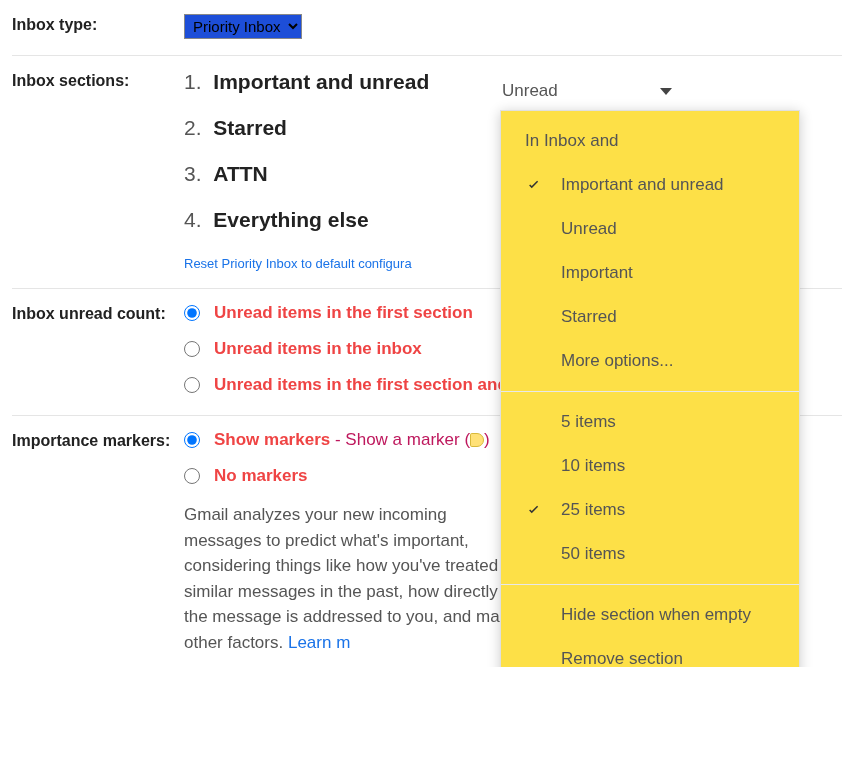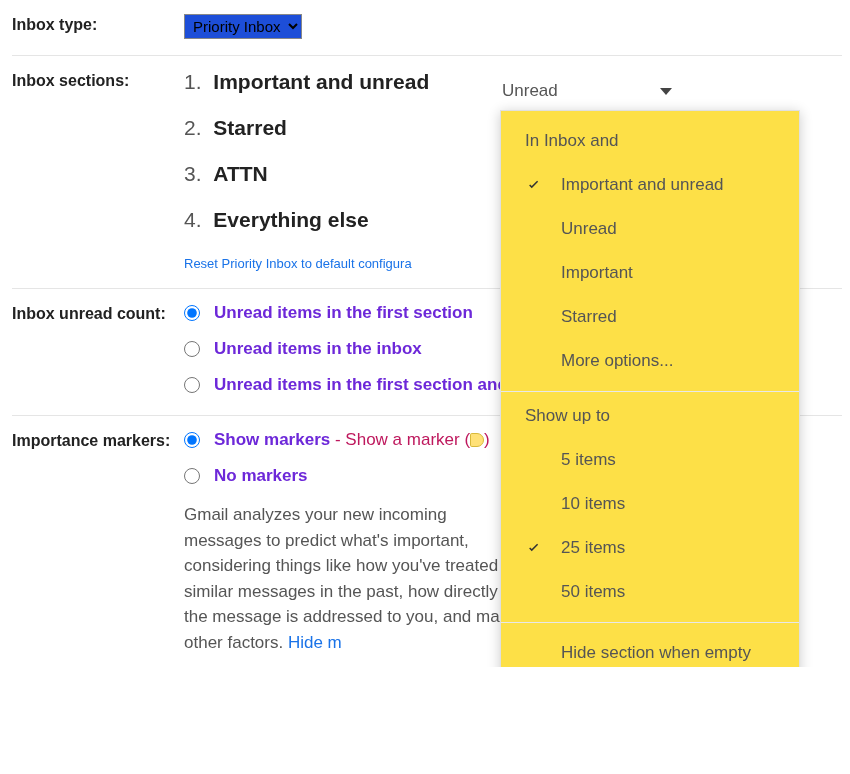--- a/index.html
+++ b/index.html
@@ -58,21 +58,21 @@
     .radio-line {
       display: flex;
       align-items: center;
       margin-bottom: 16px;
       font-size: 17px;
     }
     .radio-line input[type="radio"] {
       width: 16px; height: 16px;
       margin-right: 14px;
     }
-    .radio-line .rlabel { font-weight: bold; color: #6d28d9; }
+    .radio-line .rlabel { font-weight: bold; color: #ef4444; }
     .radio-line .rsuffix { font-weight: normal; color: #be185d; }
     .marker-icon {
       display: inline-block;
       width: 14px; height: 14px;
       background: #ffe177;
       border: 1px solid #d8b93a;
       border-radius: 2px 8px 8px 2px;
       vertical-align: middle;
       position: relative;
       top: -1px;
@@ -212,21 +212,21 @@
       <input type="radio" name="im" checked="" style="">
       <span>
         <span class="rlabel">Show markers</span><span class="rsuffix"> - Show a marker (</span><span class="marker-icon"></span><span class="rsuffix">)</span>
       </span>
     </div>
     <div class="radio-line">
       <input type="radio" name="im" style="">
       <span class="rlabel">No markers</span>
     </div>
     <div class="desc">
-      <span>Gmail analyzes your new incoming messages to predict what's important, considering things like how you've treated similar messages in the past, how directly the message is addressed to you, and many other factors. </span><span class="learn-more">Hide m</span>
+      <span>Gmail analyzes your new incoming messages to predict what's important, considering things like how you've treated similar messages in the past, how directly the message is addressed to you, and many other factors. </span><span class="learn-more">Learn m</span>
     </div>
   </div>
 </div>
 
 <div class="options-btn">
   <span>Unread</span>
   <span class="caret"></span>
 </div>
 
 <div class="options-menu">
@@ -252,21 +252,20 @@
     <span class="check-col"></span>
     <span class="itm-label">Starred</span>
   </div>
   <div class="menu-item">
     <span class="check-col"></span>
     <span class="itm-label">More options...</span>
   </div>
 
   <div class="menu-sep"></div>
 
-  <div class="menu-header">Show up to</div>
 
   <div class="menu-item">
     <span class="check-col"></span>
     <span class="itm-label">5 items</span>
   </div>
   <div class="menu-item">
     <span class="check-col"></span>
     <span class="itm-label">10 items</span>
   </div>
   <div class="menu-item">

